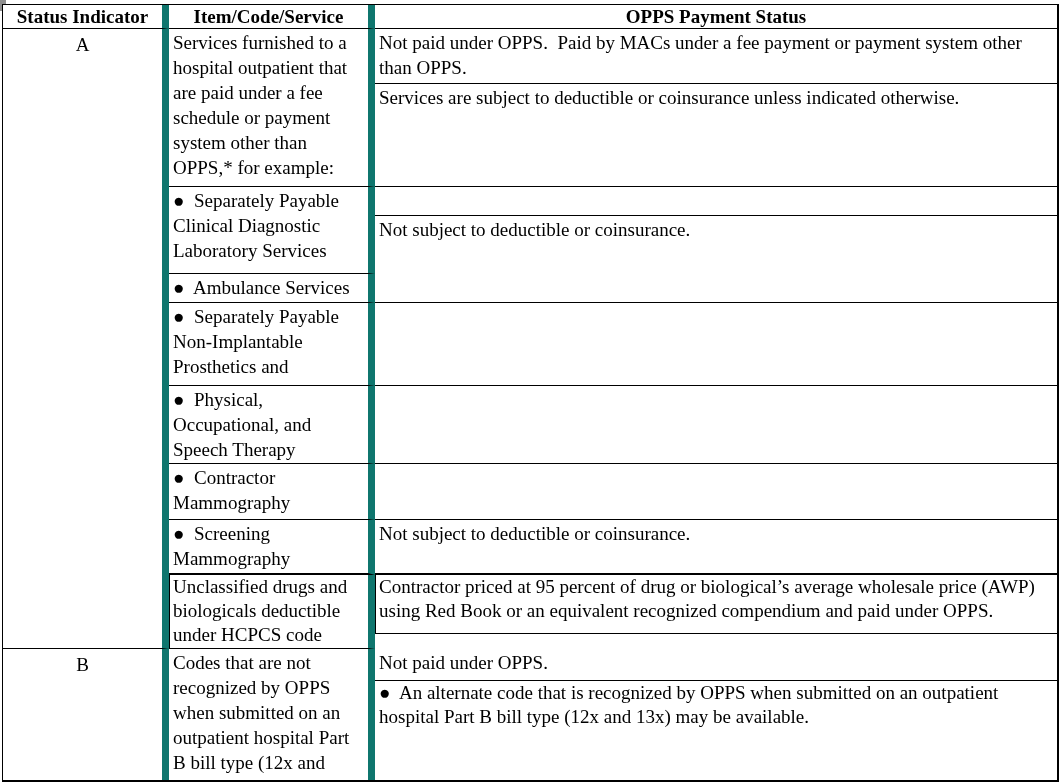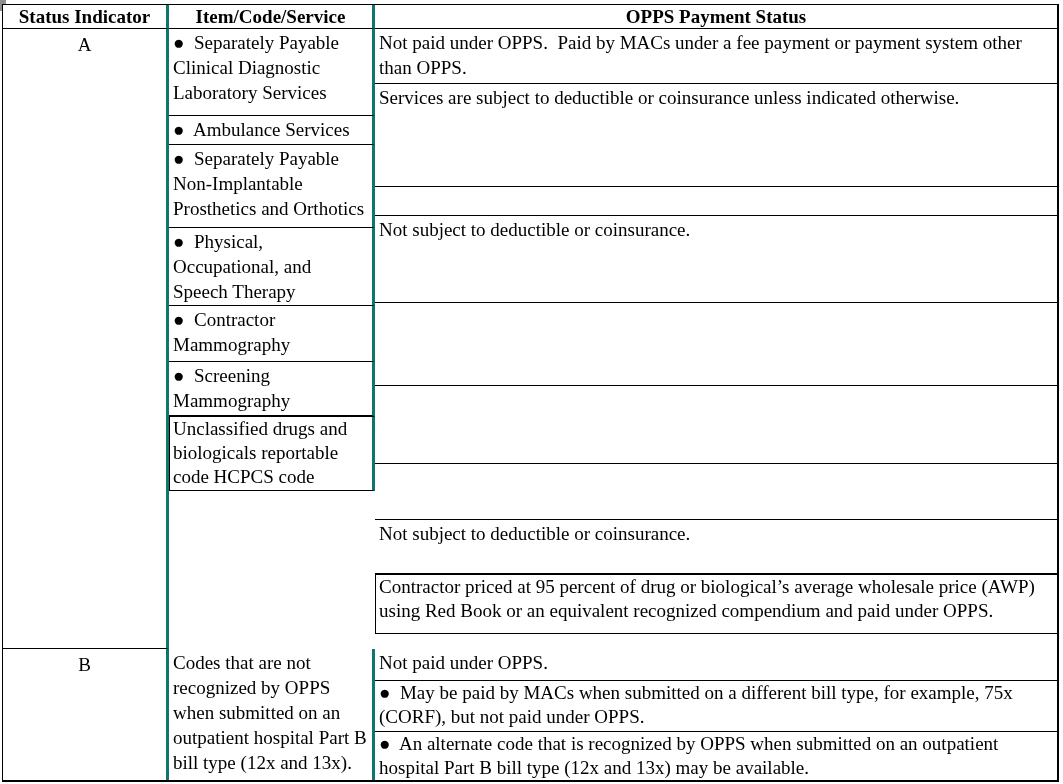--- a/index.html
+++ b/index.html
@@ -11,21 +11,21 @@
   .artifact{position:absolute;left:0;top:0;width:6px;height:11px;background:#8f8f8f;}
   .doc-table{
     position:absolute;left:2px;top:4px;width:1057px;height:778px;
     box-sizing:border-box;background:#fff;
     border:1px solid #000;border-right-width:2px;border-bottom-width:2px;
   }
   .row{display:flex;align-items:stretch;}
   .stack{display:flex;flex-direction:column;flex:none;}
   .cell{
     box-sizing:border-box;flex:none;
-    border-right:3px solid #0f766e;border-bottom:1px solid #000;
+    border-right:7px solid #0f766e;border-bottom:1px solid #000;
     padding:1px 4px 0 4px;line-height:25px;
     white-space:pre-wrap;overflow:hidden;
   }
   .c1{width:166px;}
   .c2{width:206px;}
   .c3{width:682px;border-right:none;}
   .w2{width:206px;}
   .w3{width:682px;}
   .hdr{font-weight:bold;text-align:center;height:24px;line-height:23px;padding-top:0;}
   .ind{text-align:center;padding-top:3px;}
@@ -45,27 +45,28 @@
     <div class="row">
       <div class="cell c1 hdr">Status Indicator</div>
       <div class="cell c2 hdr">Item/Code/Service</div>
       <div class="cell c3 hdr">OPPS Payment Status</div>
     </div>
 
     <div class="row">
       <div class="cell c1 ind" style="height:620px">A</div>
 
       <div class="stack w2">
+        <div class="cell c2" style="height:158px">Services furnished to a hospital outpatient that are paid under a fee schedule or payment system other than OPPS,* for example:</div>
         <div class="cell c2" style="height:87px">●  Separately Payable Clinical Diagnostic Laboratory Services</div>
         <div class="cell c2" style="height:29px">●  Ambulance Services</div>
         <div class="cell c2" style="height:83px">●  Separately Payable Non-Implantable Prosthetics and Orthotics</div>
         <div class="cell c2" style="height:78px">●  Physical, Occupational, and Speech Therapy</div>
         <div class="cell c2" style="height:56px">●  Contractor Mammography</div>
         <div class="cell c2 bb2" style="height:55px">●  Screening Mammography</div>
-        <div class="cell c2 tight thickleft" style="height:74px">Unclassified drugs and biologicals reportable code HCPCS code</div>
+        <div class="cell c2 tight thickleft" style="height:74px">Unclassified drugs and biologicals deductible under HCPCS code</div>
       </div>
 
       <div class="stack w3">
         <div class="cell c3" style="height:55px">Not paid under OPPS.  Paid by MACs under a fee payment or payment system other than OPPS.</div>
         <div class="cell c3" style="height:103px">Services are subject to deductible or coinsurance unless indicated otherwise.</div>
         <div class="cell c3" style="height:29px"></div>
         <div class="cell c3" style="height:87px">Not subject to deductible or coinsurance.</div>
         <div class="cell c3" style="height:83px"></div>
         <div class="cell c3" style="height:78px"></div>
         <div class="cell c3" style="height:56px"></div>
@@ -76,19 +77,18 @@
 
     <div class="row">
       <div class="cell c1 ind nb" style="height:131px">B</div>
 
       <div class="stack w2">
         <div class="cell c2 nb" style="height:131px">Codes that are not recognized by OPPS when submitted on an outpatient hospital Part B bill type (12x and 13x).</div>
       </div>
 
       <div class="stack w3">
         <div class="cell c3" style="height:32px">Not paid under OPPS.</div>
-        <div class="cell c3 tight" style="height:51px">●  May be paid by MACs when submitted on a different bill type, for example, 75x (CORF), but not paid under OPPS.</div>
         <div class="cell c3 tight nb" style="height:48px">●  An alternate code that is recognized by OPPS when submitted on an outpatient hospital Part B bill type (12x and 13x) may be available.</div>
       </div>
     </div>
 
   </div>
 </div>
 
 </body></html>

